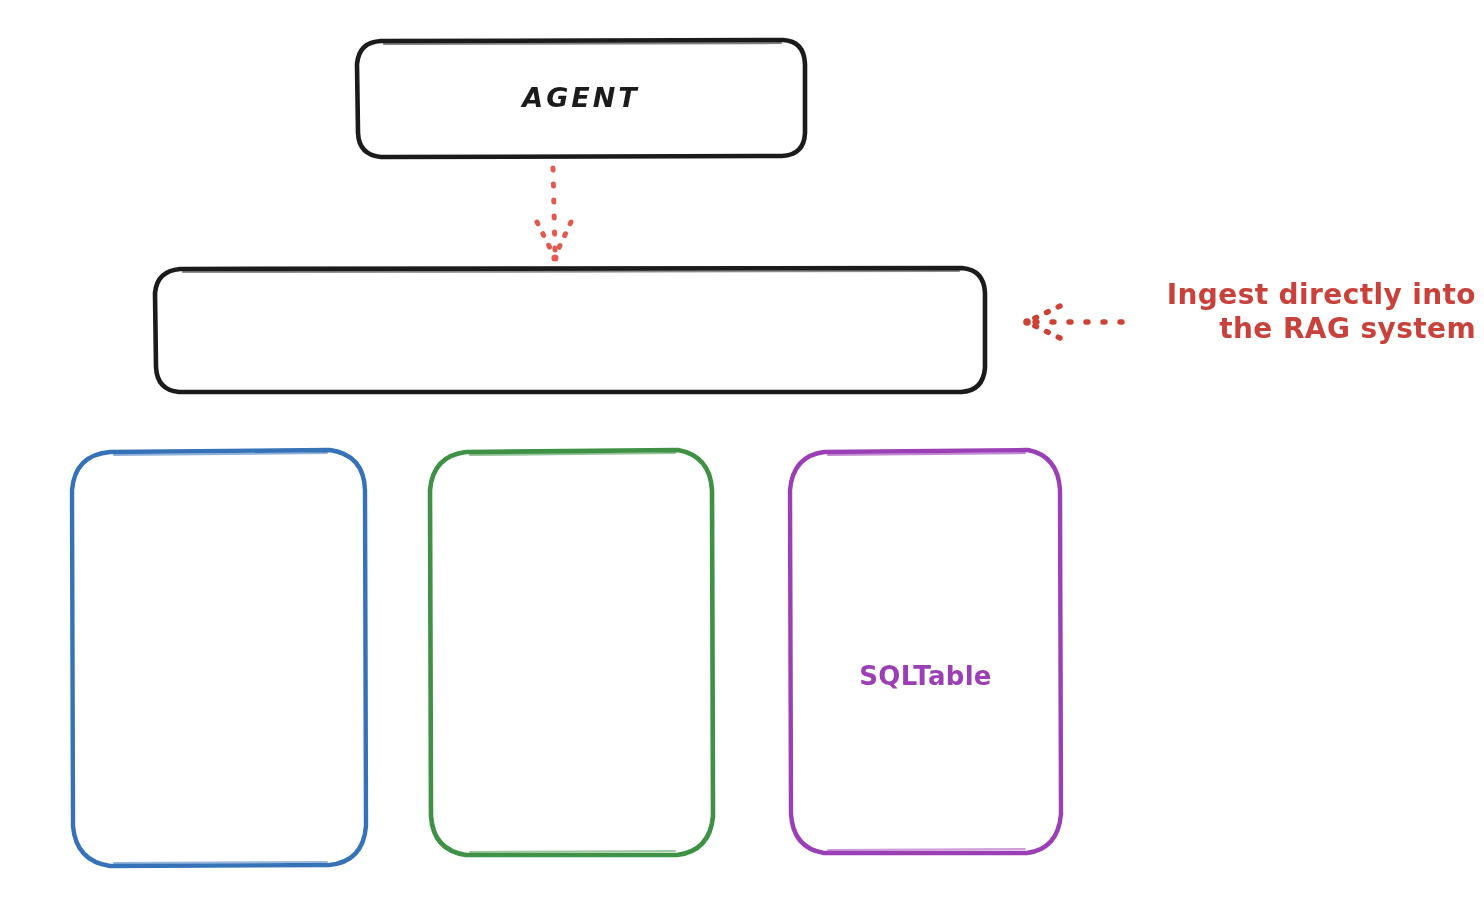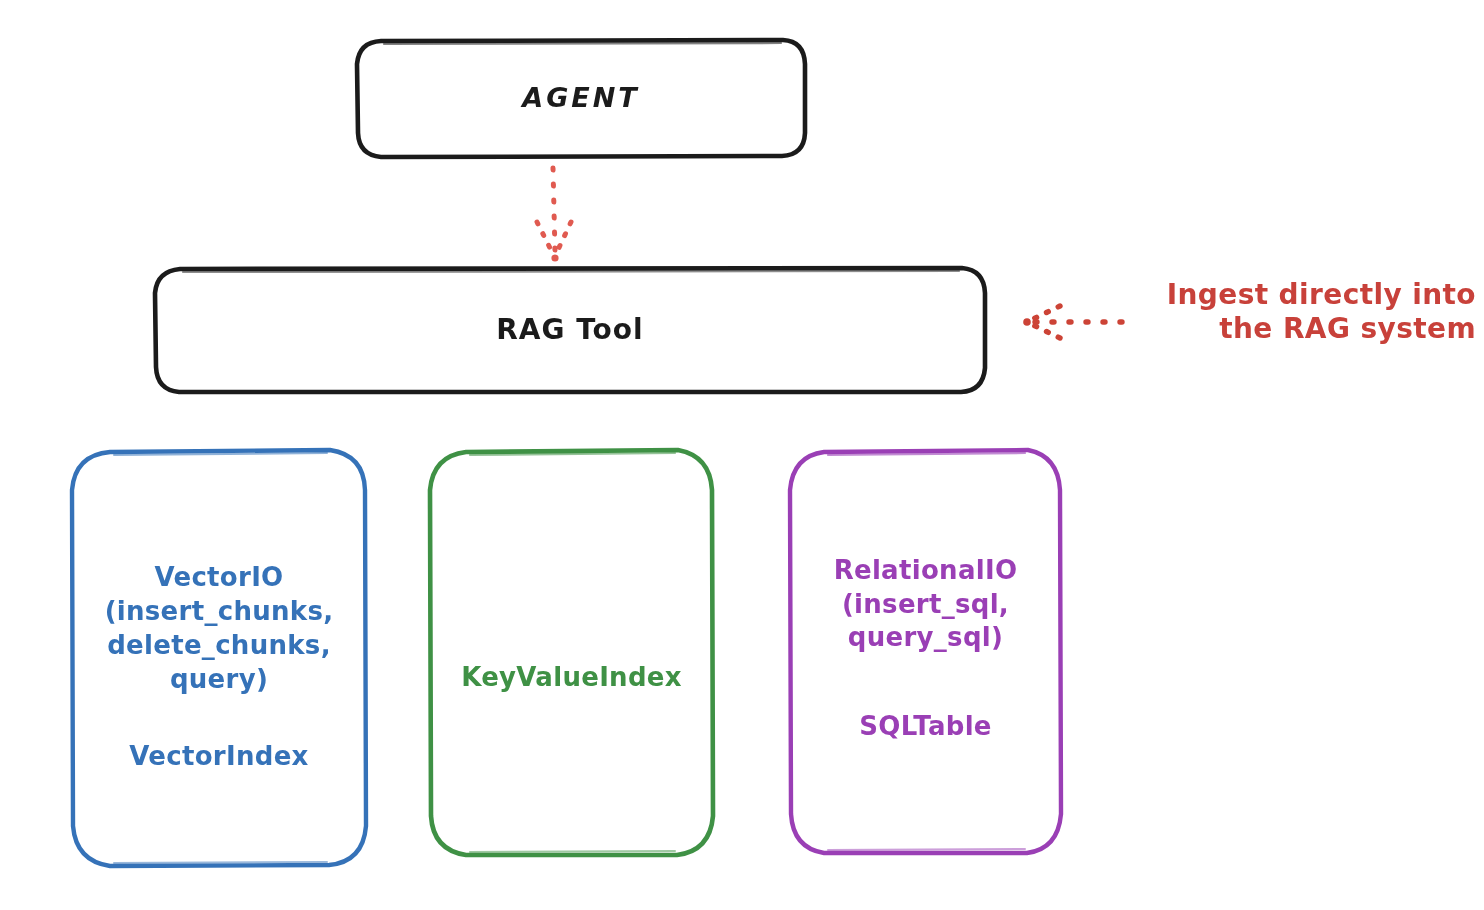--- a/index.html
+++ b/index.html
@@ -204,45 +204,29 @@
       <path d="M 1060 306 L 1029 321" fill="none" stroke="#cc4336" stroke-width="5.4" stroke-linecap="round" stroke-dasharray="2 11"></path>
       <path d="M 1060 338 L 1029 323" fill="none" stroke="#cc4336" stroke-width="5.4" stroke-linecap="round" stroke-dasharray="2 11"></path>
       <circle cx="1027" cy="322" r="3.8" fill="#cc4336"></circle>
     </g>
   </svg>
 
   <div class="node box-agent">
     <div class="node-label">AGENT</div>
   </div>
 
-  <div class="node box-ragtool">
-    <div class="node-label">RAG Tool</div>
-  </div>
-
-  <div class="node box-vector">
+
+
+  <div class="node box-keyvalue">
     <div class="provider-inner">
-      <div class="provider-api">VectorIO
-(insert_chunks,
-delete_chunks,
-query)</div>
-      <div class="provider-index">VectorIndex</div>
     </div>
   </div>
 
-  <div class="node box-keyvalue">
-    <div class="provider-inner">
-      <div class="provider-index">KeyValueIndex</div>
-    </div>
-  </div>
-
   <div class="node box-relational">
     <div class="provider-inner">
-      <div class="provider-api">RelationalIO
-(insert_sql,
-query_sql)</div>
       <div class="provider-index">SQLTable</div>
     </div>
   </div>
 
   <div class="annotation">Ingest directly into
 the RAG system</div>
 
 </div>
 
 </body></html>

